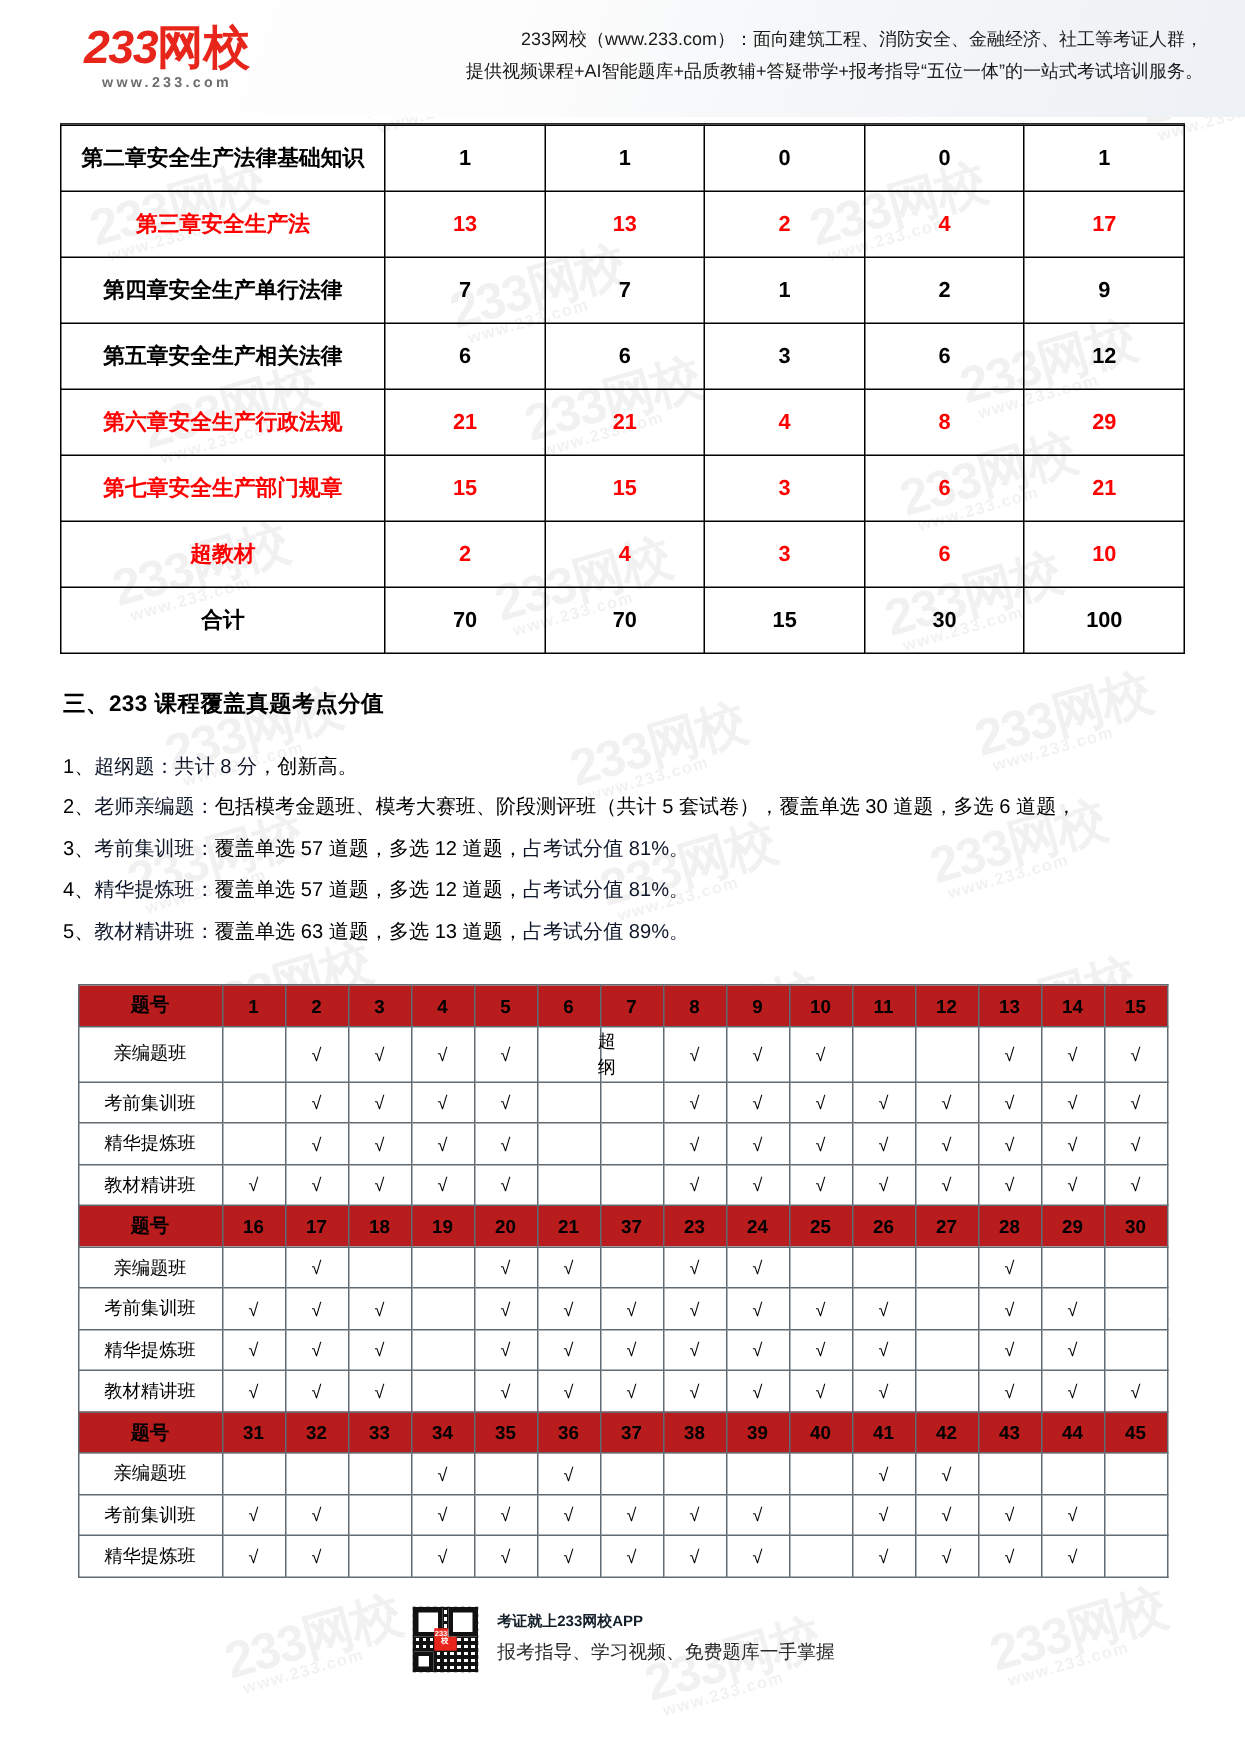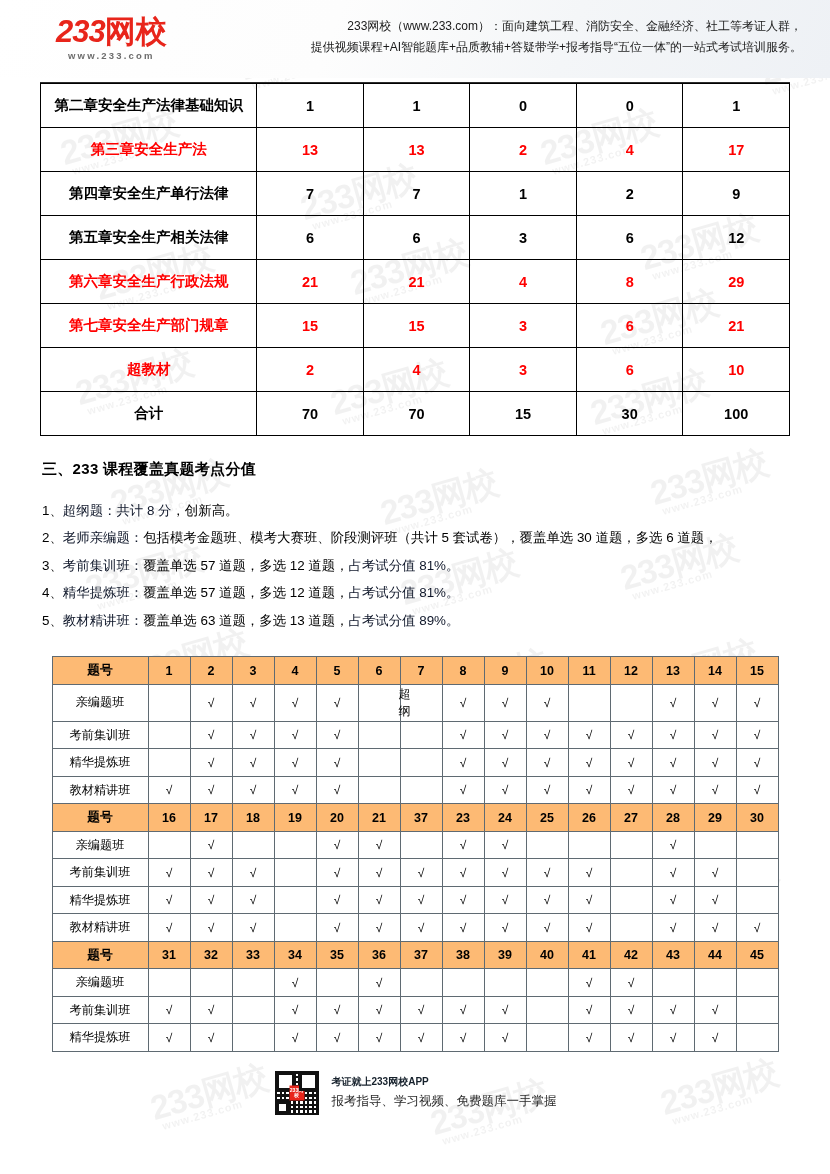--- a/index.html
+++ b/index.html
@@ -132,21 +132,21 @@
   }
   .table-grid td {
     border: 1px solid #5f6a72;
     height: 27.5px;
     text-align: center;
     vertical-align: middle;
     font-size: 12px;
     background: #fff;
   }
   .table-grid td.hdr {
-    background: #fdba74;
+    background: #b91c1c;
     font-weight: 800;
     font-size: 12.5px;
   }
   .table-grid td.rowlabel {
     width: 96px;
     font-size: 12.2px;
     font-weight: 500;
   }
   .table-grid td.hdr.rowlabel { font-weight: 800; font-size: 12.8px; }
   .table-grid td.cell { width: 42px; }

